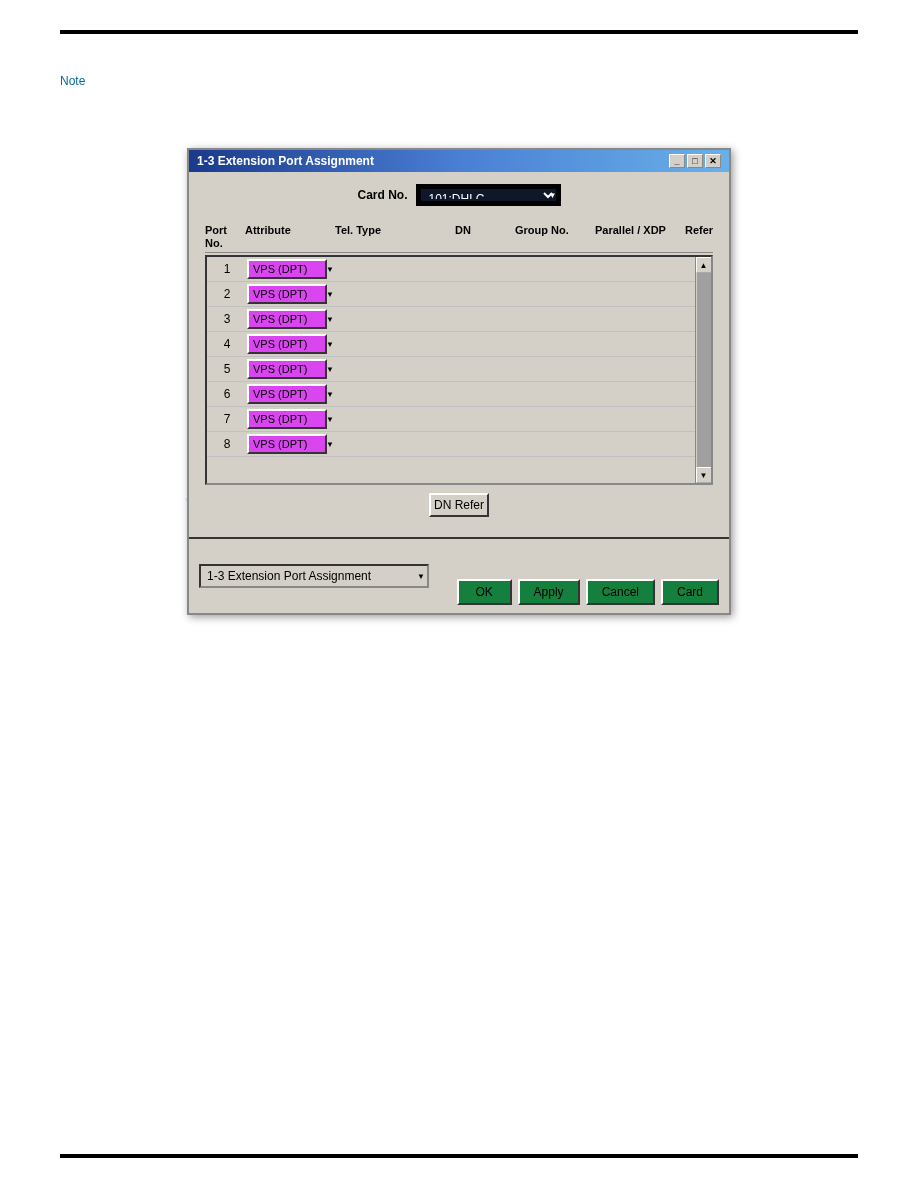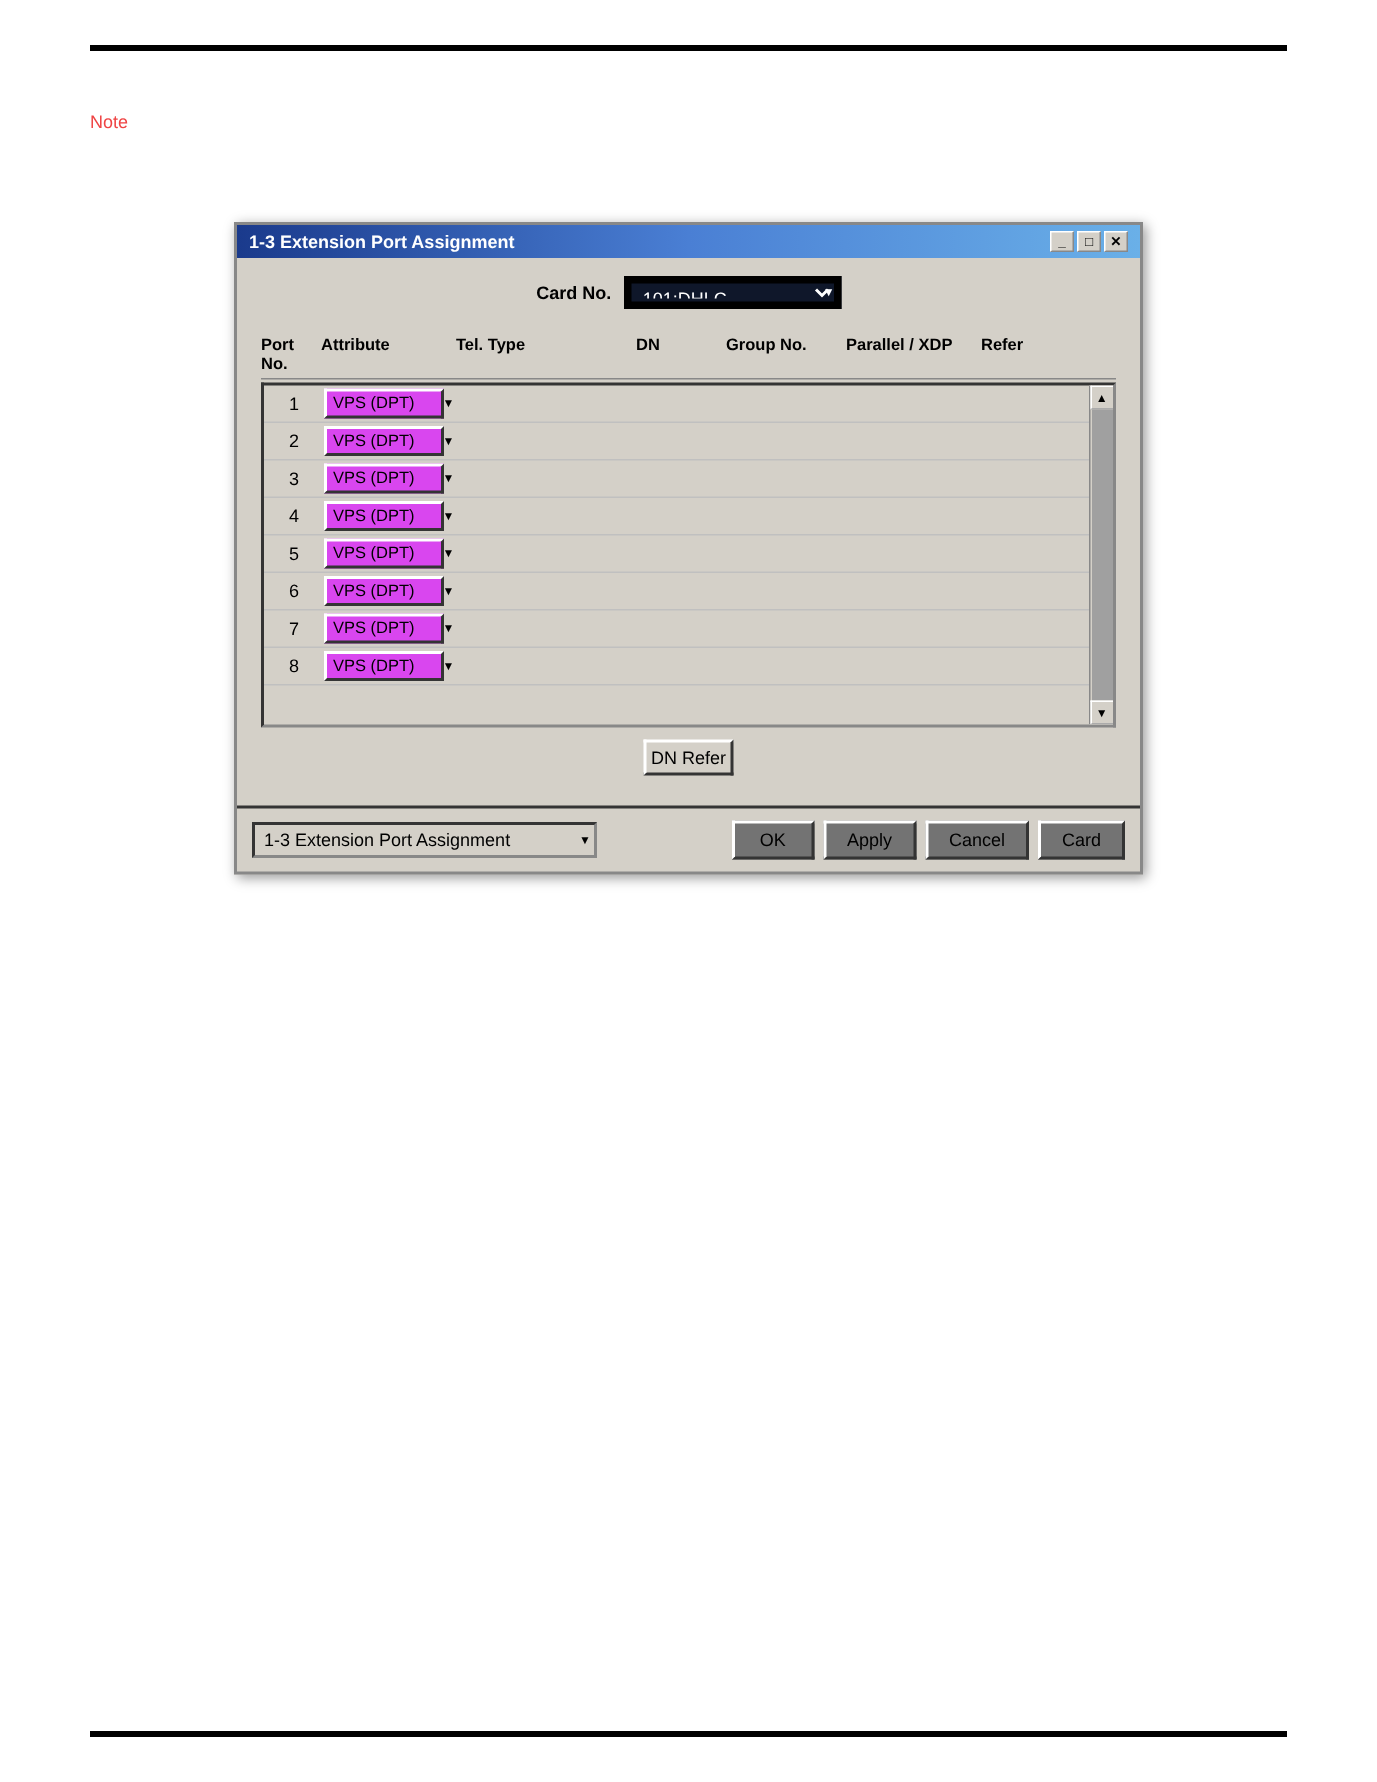--- a/index.html
+++ b/index.html
@@ -32,33 +32,33 @@
     }
 
     .page-content {
       padding: 40px 60px;
       position: relative;
       z-index: 1;
     }
 
     .underline-text {
       font-size: 12px;
-      color: #ef4444;
+      color: #0369a1;
       margin-bottom: 20px;
     }
 
     
     .dialog-container {
       display: flex;
       justify-content: center;
       margin-top: 20px;
     }
 
     .dialog {
-      width: 606px;
+      width: 544px;
       border: 2px solid #888;
       background: #d4d0c8;
       box-shadow: 2px 2px 8px rgba(0,0,0,0.4);
     }
 
     .dialog-titlebar {
       background: linear-gradient(to right, #1a3a8c, #4a7fd4, #6ab0e8);
       color: white;
       padding: 4px 8px;
       display: flex;
@@ -292,29 +292,30 @@
       pointer-events: none;
     }
 
     .bottom-buttons {
       display: flex;
       gap: 6px;
       margin-left: auto;
     }
 
     .bottom-btn {
-      background: #737373;
+      background: #15803d;
       border: 2px outset #fff;
       border-right-color: #888;
       border-bottom-color: #888;
       padding: 4px 14px;
       font-size: 12px;
       cursor: pointer;
       min-width: 55px;
       text-align: center;
+      margin-top: 32px;
     }
   </style>
 </head>
 <body>
 
 <div class="page-top-border"></div>
 
 <div class="page-content">
 
   <div style="margin-bottom: 60px;">

